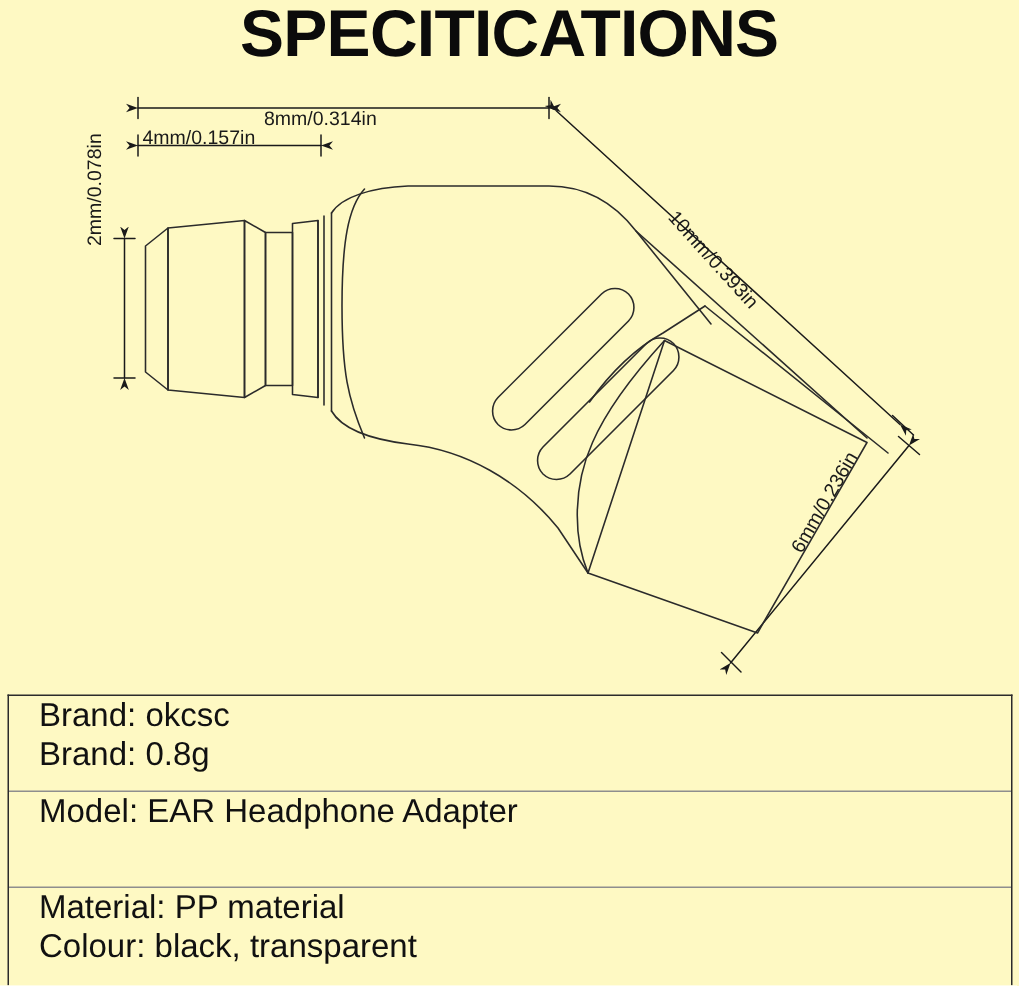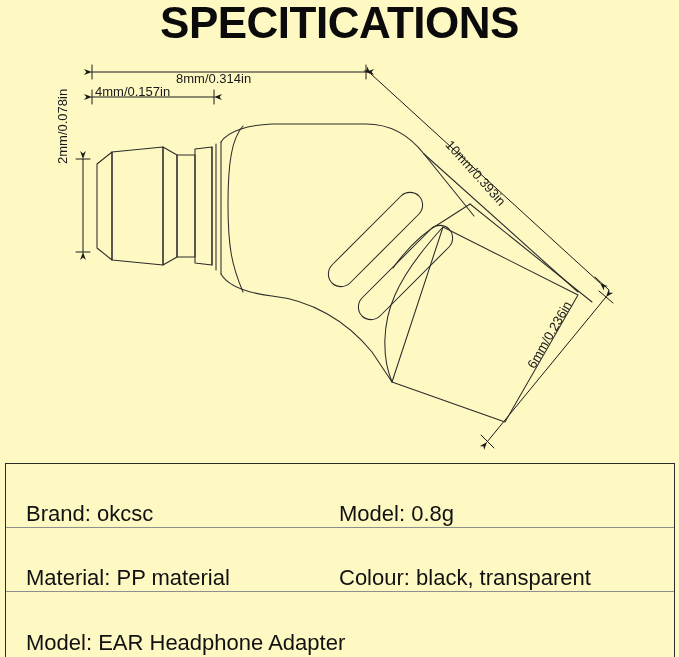--- a/index.html
+++ b/index.html
@@ -83,25 +83,26 @@
     left: 5px;
     top: 463px;
     width: 670px;
     height: 194px;
     box-sizing: border-box;
     border: 1px solid #2b2b2b;
     border-bottom: none;
   }
   .spec-row {
     display: flex;
-    align-items: flex-end;
+    align-items: flex-start;
     height: 64px;
     box-sizing: border-box;
     border-bottom: 1px solid #8e8e8e;
     padding-left: 20px;
+    flex-direction: column;
   }
   .spec-row:last-child {
     border-bottom: none;
   }
   .spec-cell {
     font-family: "Liberation Sans", sans-serif;
     font-size: 22px;
     color: #111111;
     white-space: nowrap;
   }
@@ -226,28 +227,28 @@
     <div class="dim-label" id="dim-4mm">4mm/0.157in</div>
     <div class="dim-label" id="dim-2mm">2mm/0.078in</div>
     <div class="dim-label" id="dim-10mm">10mm/0.393in</div>
     <div class="dim-label" id="dim-6mm">6mm/0.236in</div>
   </div>
 
   <div id="spec-table">
 
     <div class="spec-row">
       <div class="spec-cell col1">Brand: okcsc</div>
-      <div class="spec-cell col2">Model: 0.8g</div>
+      <div class="spec-cell col2">Brand: 0.8g</div>
+    </div>
+
+    <div class="spec-row">
+      <div class="spec-cell col1" style="width:auto;">Model: EAR Headphone Adapter</div>
+      <div class="spec-cell col2"></div>
     </div>
 
     <div class="spec-row">
       <div class="spec-cell col1">Material: PP material</div>
       <div class="spec-cell col2">Colour: black, transparent</div>
     </div>
 
-    <div class="spec-row">
-      <div class="spec-cell col1" style="width:auto;">Model: EAR Headphone Adapter</div>
-      <div class="spec-cell col2"></div>
-    </div>
-
   </div>
 
 </div>
 
 </body></html>

